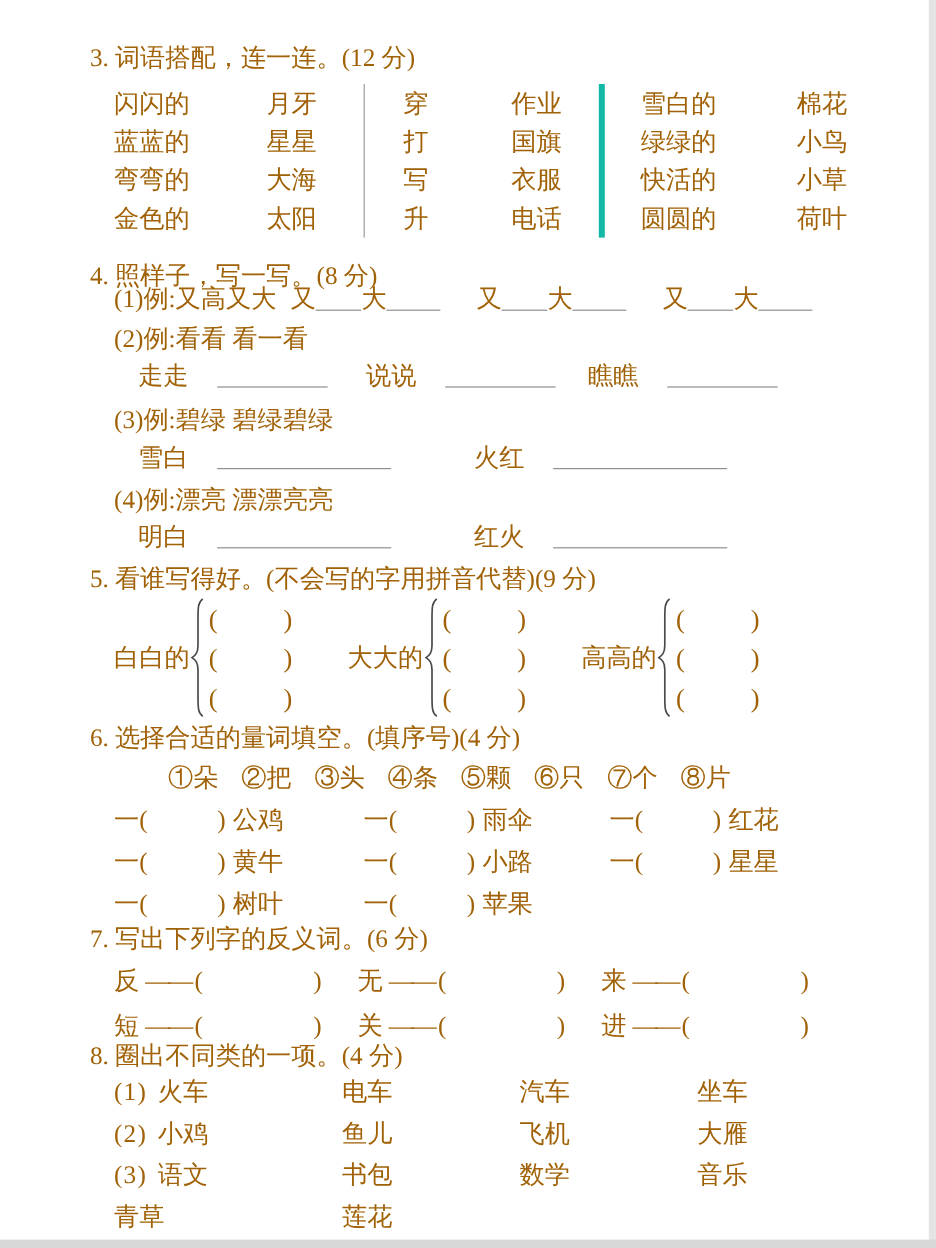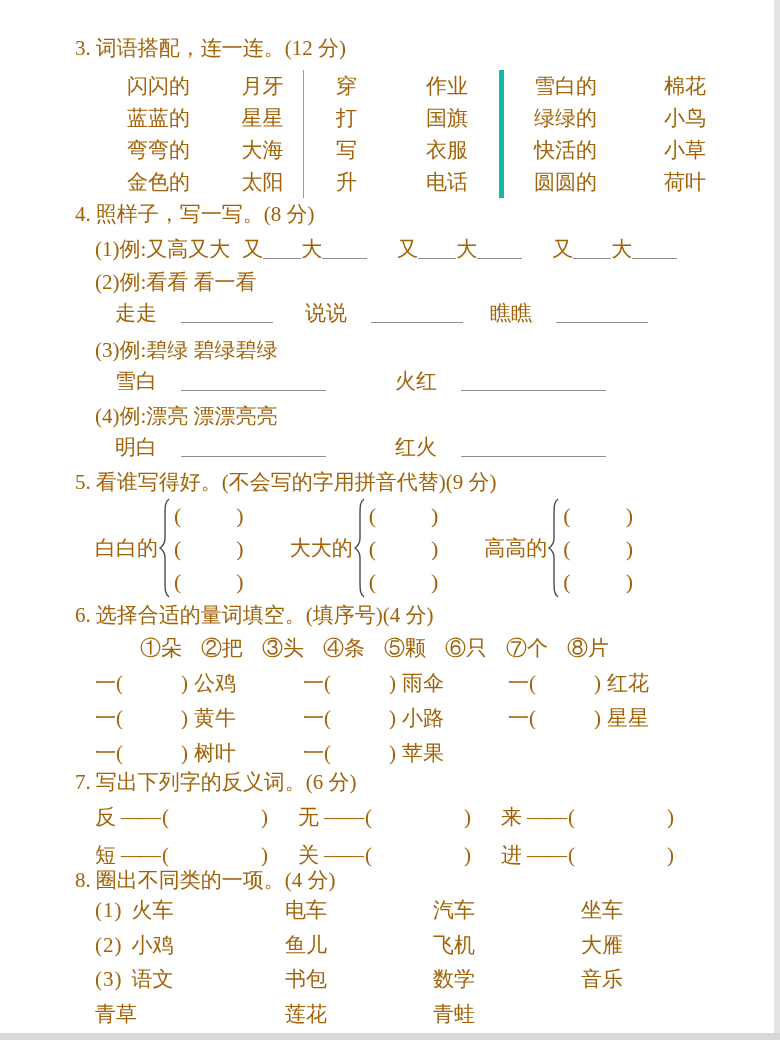--- a/index.html
+++ b/index.html
@@ -12,26 +12,26 @@
   
   .blank{display:inline-block;border-bottom:1.4px solid #8f8f8f;height:15px;vertical-align:-3px;}
   .w38{width:38px}.w45{width:45px}.w92{width:92px}.w145{width:145px}
   .gap{display:inline-block;}
   .g55{width:55px}.g58{width:58px}.g92{width:92px}
 
   
   #q3g{top:70px;left:95px;display:flex;font-size:21px;line-height:32px;}
   .mg{display:grid;}
   .mg .cell{white-space:nowrap;}
-  #q3g .g0{grid-template-columns:127px 81px;text-align:center;}
+  #q3g .g0{grid-template-columns:127px 81px;}
   #q3g .g1{grid-template-columns:90px 73px;padding-left:32px;border-left:1px solid #9c9c9c;}
   #q3g .g2{grid-template-columns:130px 74px;padding-left:30px;border-left:5px solid #14b8a6;}
 
   
-  #q4h{top:200px;left:75px}
+  #q4h{top:216px;left:75px}
   #q4i1{top:234px;left:95px;font-size:21px;line-height:30px;}
   #q4i1 .unit{margin-left:30px;margin-top:24px;}
   #q4i1 .unit.first{margin-left:12px;}
   #q4i2l{top:268px;left:95px}
   #q4i2r{top:298px;left:115px;display:grid;grid-template-columns:190px 185px 1fr;width:640px;font-size:21px;line-height:30px;}
   #q4i3l{top:336px;left:95px}
   #q4i3r{top:366px;left:115px;display:grid;grid-template-columns:280px 1fr;width:620px;font-size:21px;line-height:30px;}
   #q4i4l{top:402px;left:95px}
   #q4i4r{top:432px;left:115px;display:grid;grid-template-columns:280px 1fr;width:620px;font-size:21px;line-height:30px;}
   .wordblank .blank{margin-left:24px;}
@@ -226,18 +226,17 @@
     <span><span class="q8lab">(2)</span><span>小鸡</span></span>
     <span>鱼儿</span>
     <span>飞机</span>
     <span>大雁</span>
     <span><span class="q8lab">(3)</span><span>语文</span></span>
     <span>书包</span>
     <span>数学</span>
     <span>音乐</span>
     <span>青草</span>
     <span>莲花</span>
-    <span>青蛙</span>
   </div>
 
   <div id="edge-r"></div>
   <div id="edge-b"></div>
 </div>
 
 </body></html>

